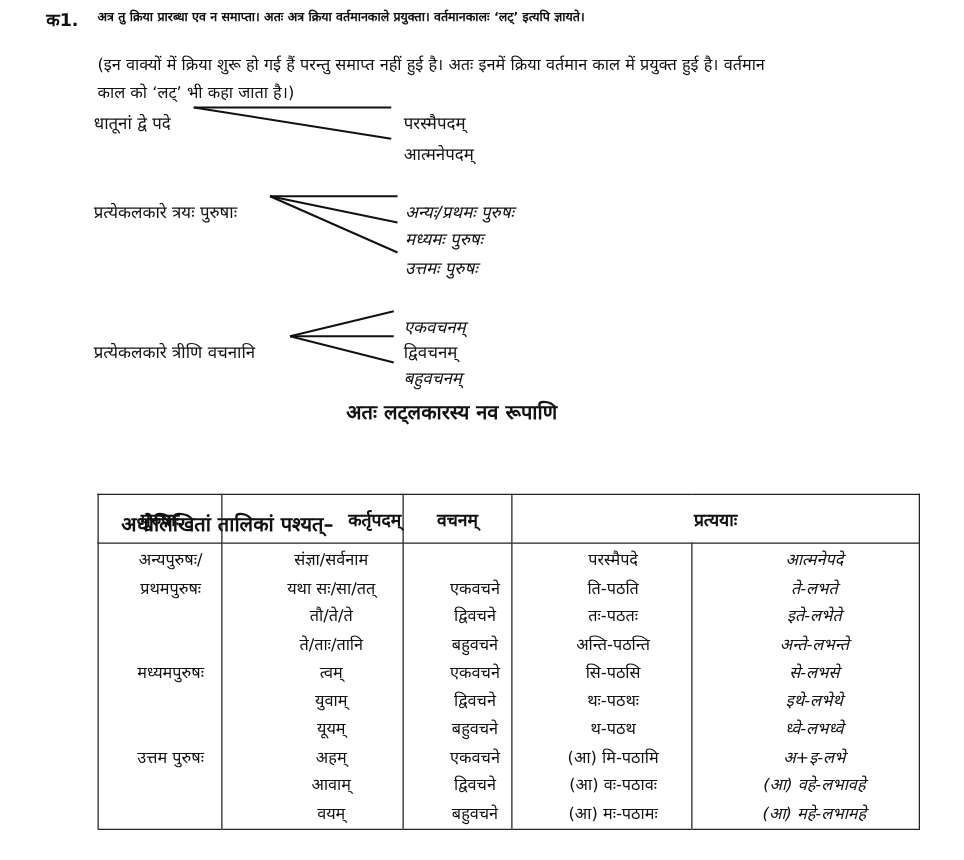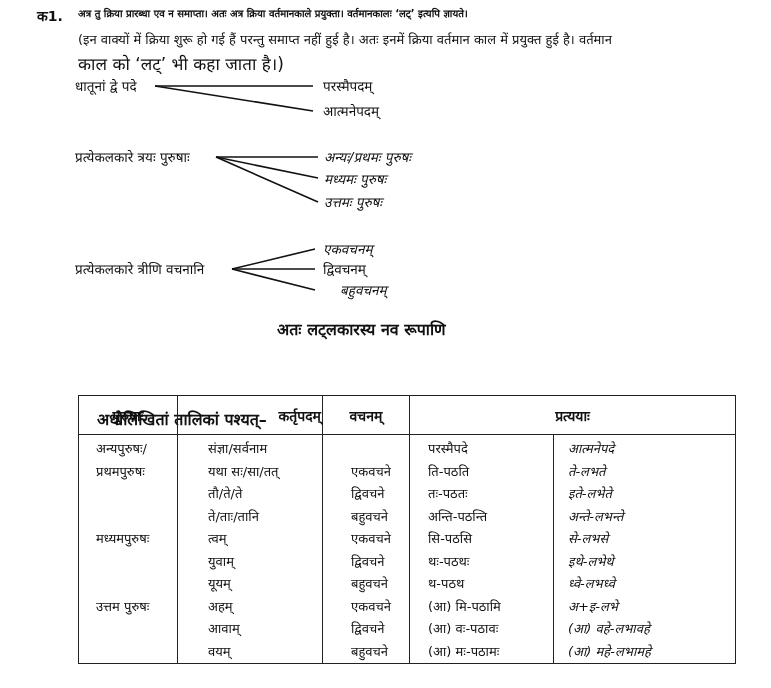--- a/index.html
+++ b/index.html
@@ -1,42 +1,42 @@
 <!DOCTYPE html>
 <html><head>
 <meta charset="utf-8">
 <style>
   html, body { margin:0; padding:0; background:#fff; }
   body { width:771px; height:688px; position:relative; overflow:hidden; color:#111;
          font-family:"DejaVu Sans", "Liberation Sans", sans-serif; }
   .abs { position:absolute; white-space:nowrap; }
   .p1 { font-size:14px; font-weight:bold; }
-  .p2 { font-size:13.5px; }
+  .p2 { font-size:13.5px;margin-top:12px; }
   .it { font-style:italic; }
   .ttl { font-size:16px; font-weight:bold; }
   svg.lines { position:absolute; left:0; top:0; }
   table.grid { position:absolute; left:78px; top:395px; width:658px; border-collapse:collapse;
                font-size:13px; }
   table.grid th { font-weight:bold; font-size:14px; border:1.5px solid #222; height:36px; }
   table.grid td { vertical-align:top; border-left:1.5px solid #222; border-right:1.5px solid #222; padding:0; }
   table.grid tbody { border-bottom:1.5px solid #222; }
-  .cell-line { height:22.5px; line-height:22.5px; white-space:nowrap; }
+  .cell-line { height:22.5px; line-height:22.5px; white-space:nowrap;text-align:center; }
   .c1 { padding-left:17px !important; }
   .c2 { padding-left:30px !important; }
   .c3 { padding-left:28px !important; }
   .c4 { padding-left:18px !important; }
   .c5 { padding-left:14px !important; }
 </style>
 </head>
 <body>
 
 <div class="abs p1" style="left:37px; top:6px;">क1.</div>
 <div class="abs p1" style="left:78px; top:6px; font-size:10px;">अत्र तु क्रिया प्रारब्धा एव न समाप्ता। अतः अत्र क्रिया वर्तमानकाले प्रयुक्ता। वर्तमानकालः ‘लट्’ इत्यपि ज्ञायते।</div>
 <div class="abs p2" style="left:78px; top:30px; font-size:13px;">(इन वाक्यों में क्रिया शुरू हो गई हैं परन्तु समाप्त नहीं हुई है। अतः इनमें क्रिया वर्तमान काल में प्रयुक्त हुई है। वर्तमान</div>
-<div class="abs p2" style="left:78px; top:52px; font-size:17px;">काल को ‘लट्’ भी कहा जाता है।)</div>
+<div class="abs p2" style="left:78px; top:52px; font-size:13px;">काल को ‘लट्’ भी कहा जाता है।)</div>
 
 <svg class="lines" width="771" height="400">
   <g stroke="#111" stroke-width="1.6" fill="none">
     <line x1="155" y1="86" x2="313" y2="86"></line>
     <line x1="155" y1="86" x2="313" y2="111"></line>
     <line x1="216" y1="157" x2="318" y2="157"></line>
     <line x1="216" y1="157" x2="318" y2="178"></line>
     <line x1="216" y1="157" x2="318" y2="202"></line>
     <line x1="232" y1="269" x2="315" y2="249"></line>
     <line x1="232" y1="269" x2="315" y2="269"></line>
@@ -49,21 +49,21 @@
 <div class="abs p2" style="left:323px; top:102px;">आत्मनेपदम्</div>
 
 <div class="abs p2" style="left:75px; top:148px;">प्रत्येकलकारे त्रयः पुरुषाः</div>
 <div class="abs p2 it" style="left:324px; top:148px;">अन्यः/प्रथमः  पुरुषः</div>
 <div class="abs p2 it" style="left:324px; top:170px;">मध्यमः पुरुषः</div>
 <div class="abs p2 it" style="left:324px; top:193px;">उत्तमः पुरुषः</div>
 
 <div class="abs p2" style="left:75px; top:260px;">प्रत्येकलकारे त्रीणि वचनानि</div>
 <div class="abs p2 it" style="left:323px; top:240px;">एकवचनम्</div>
 <div class="abs p2" style="left:323px; top:260px;">द्विवचनम्</div>
-<div class="abs p2 it" style="left:340px; top:281px;">बहुवचनम्</div>
+<div class="abs p2 it" style="left:323px; top:281px;">बहुवचनम्</div>
 
 <div class="abs ttl" style="left:277px; top:318px;">अतः लट्लकारस्य नव रूपाणि</div>
 <div class="abs ttl" style="left:97px; top:360px;margin-top:48px;">अधोलिखितां तालिकां पश्यत्–</div>
 
 <table class="grid">
   <thead>
     <tr>
       <th style="width:96px;">पुरुषाः</th>
       <th style="width:142px;text-align:right;">कर्तृपदम्</th>
       <th style="width:84px;">वचनम्</th>

